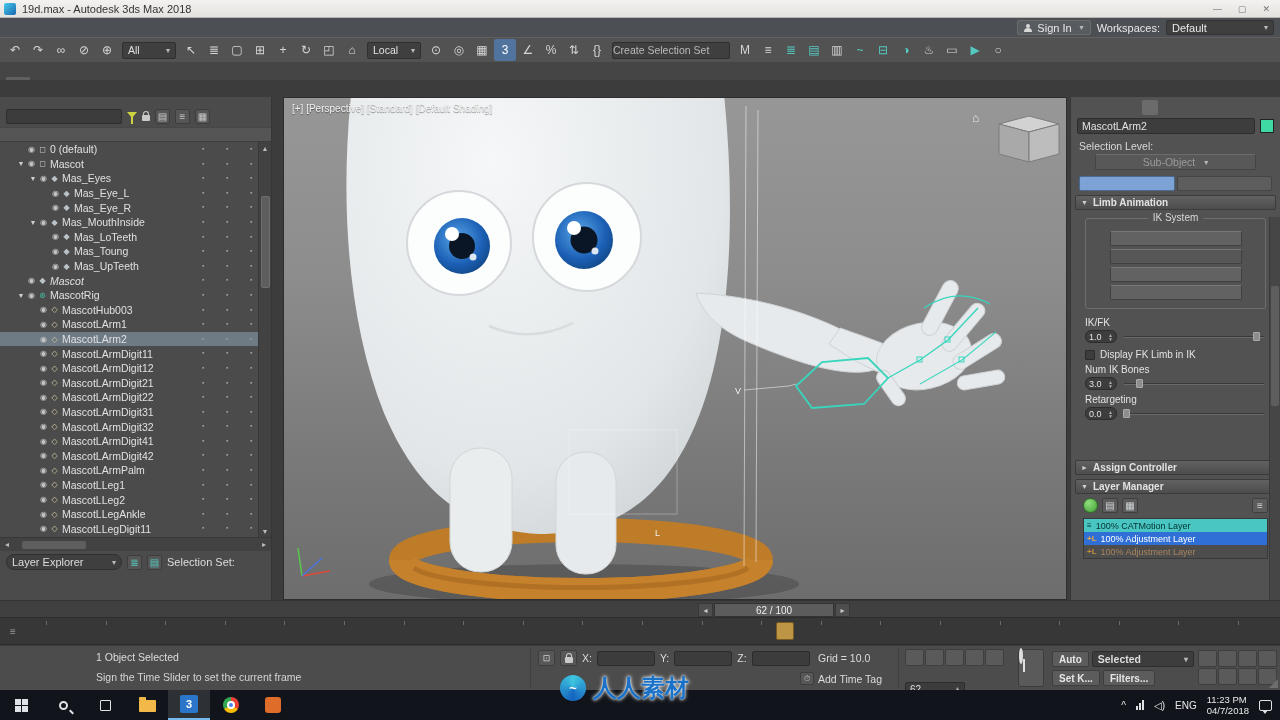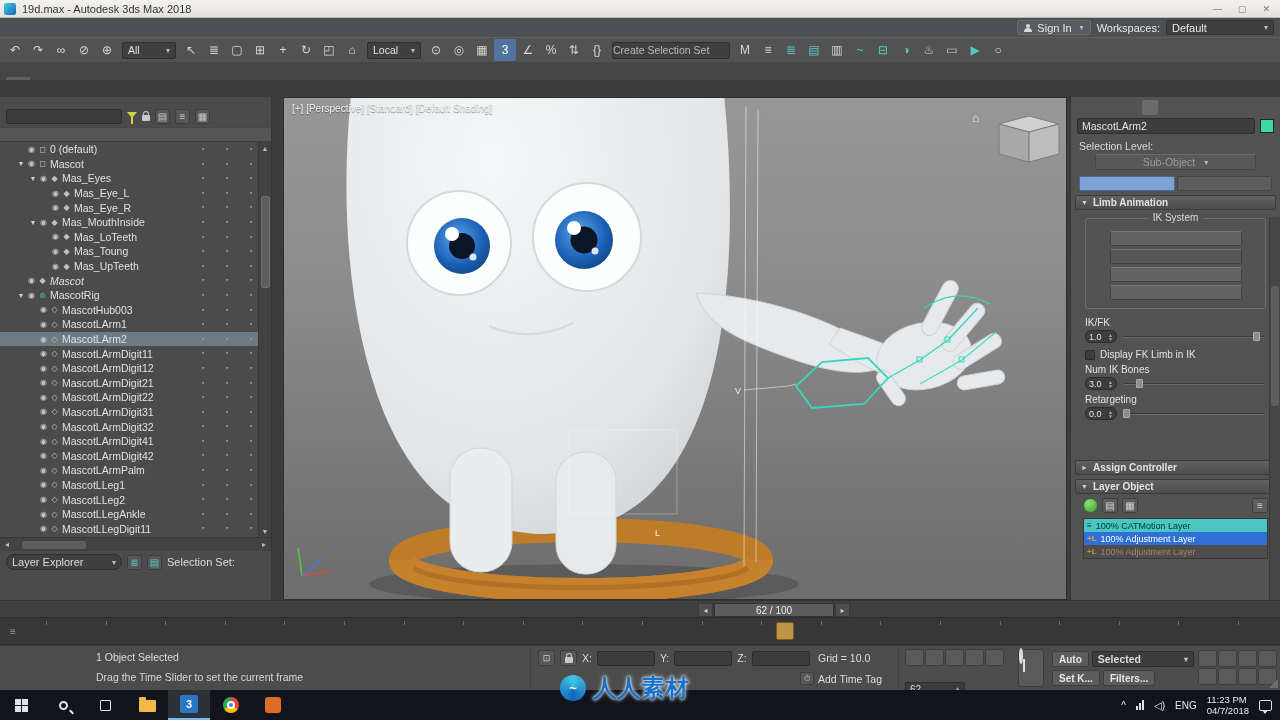--- a/index.html
+++ b/index.html
@@ -761,21 +761,21 @@
     <div class="rollout" style="margin-top:40px;">
       <div class="rollout-h">
         <span class="rarr">►</span>
         <span>Assign Controller</span>
       </div>
     </div>
 
     <div class="rollout">
       <div class="rollout-h">
         <span class="rarr">▼</span>
-        <span>Layer Object</span>
+        <span>Layer Manager</span>
       </div>
       <div class="lm-icons">
         <span class="lm-play"></span>
         <span class="lm-ico">▤</span>
         <span class="lm-ico">▦</span>
         <span class="lm-ico" style="margin-left:auto;">≡</span>
       </div>
       <div class="lm-list">
 
       <div class="lm-row" style="background: rgb(73, 198, 194); color: rgb(6, 49, 47);">
@@ -829,21 +829,21 @@
         <span class="tick" style="left: 85%;"></span>
         <span class="tick" style="left: 90%;"></span>
         <span class="tick" style="left: 95%;"></span>
         <span class="tick" style="left: 100%;"></span>
       </div>
     <div class="frame-marker" id="frame-marker" style="left: 785.04px;"></div>
   </div>
 
   <div class="statusbar">
     <div class="status-line1">1 Object Selected</div>
-    <div class="status-line2">Drag the Time Slider to set the current frame</div>
+    <div class="status-line2">Sign the Time Slider to set the current frame</div>
     <div class="sb-sep" style="left:530px;"></div>
     <div class="coord">
       <span class="sb-ico">⊡</span>
       <span class="sb-ico">
           <span class="lock"></span>
         </span>
       <span>X:</span>
       <div class="sb-input"></div>
       <span>Y:</span>
       <div class="sb-input"></div>

